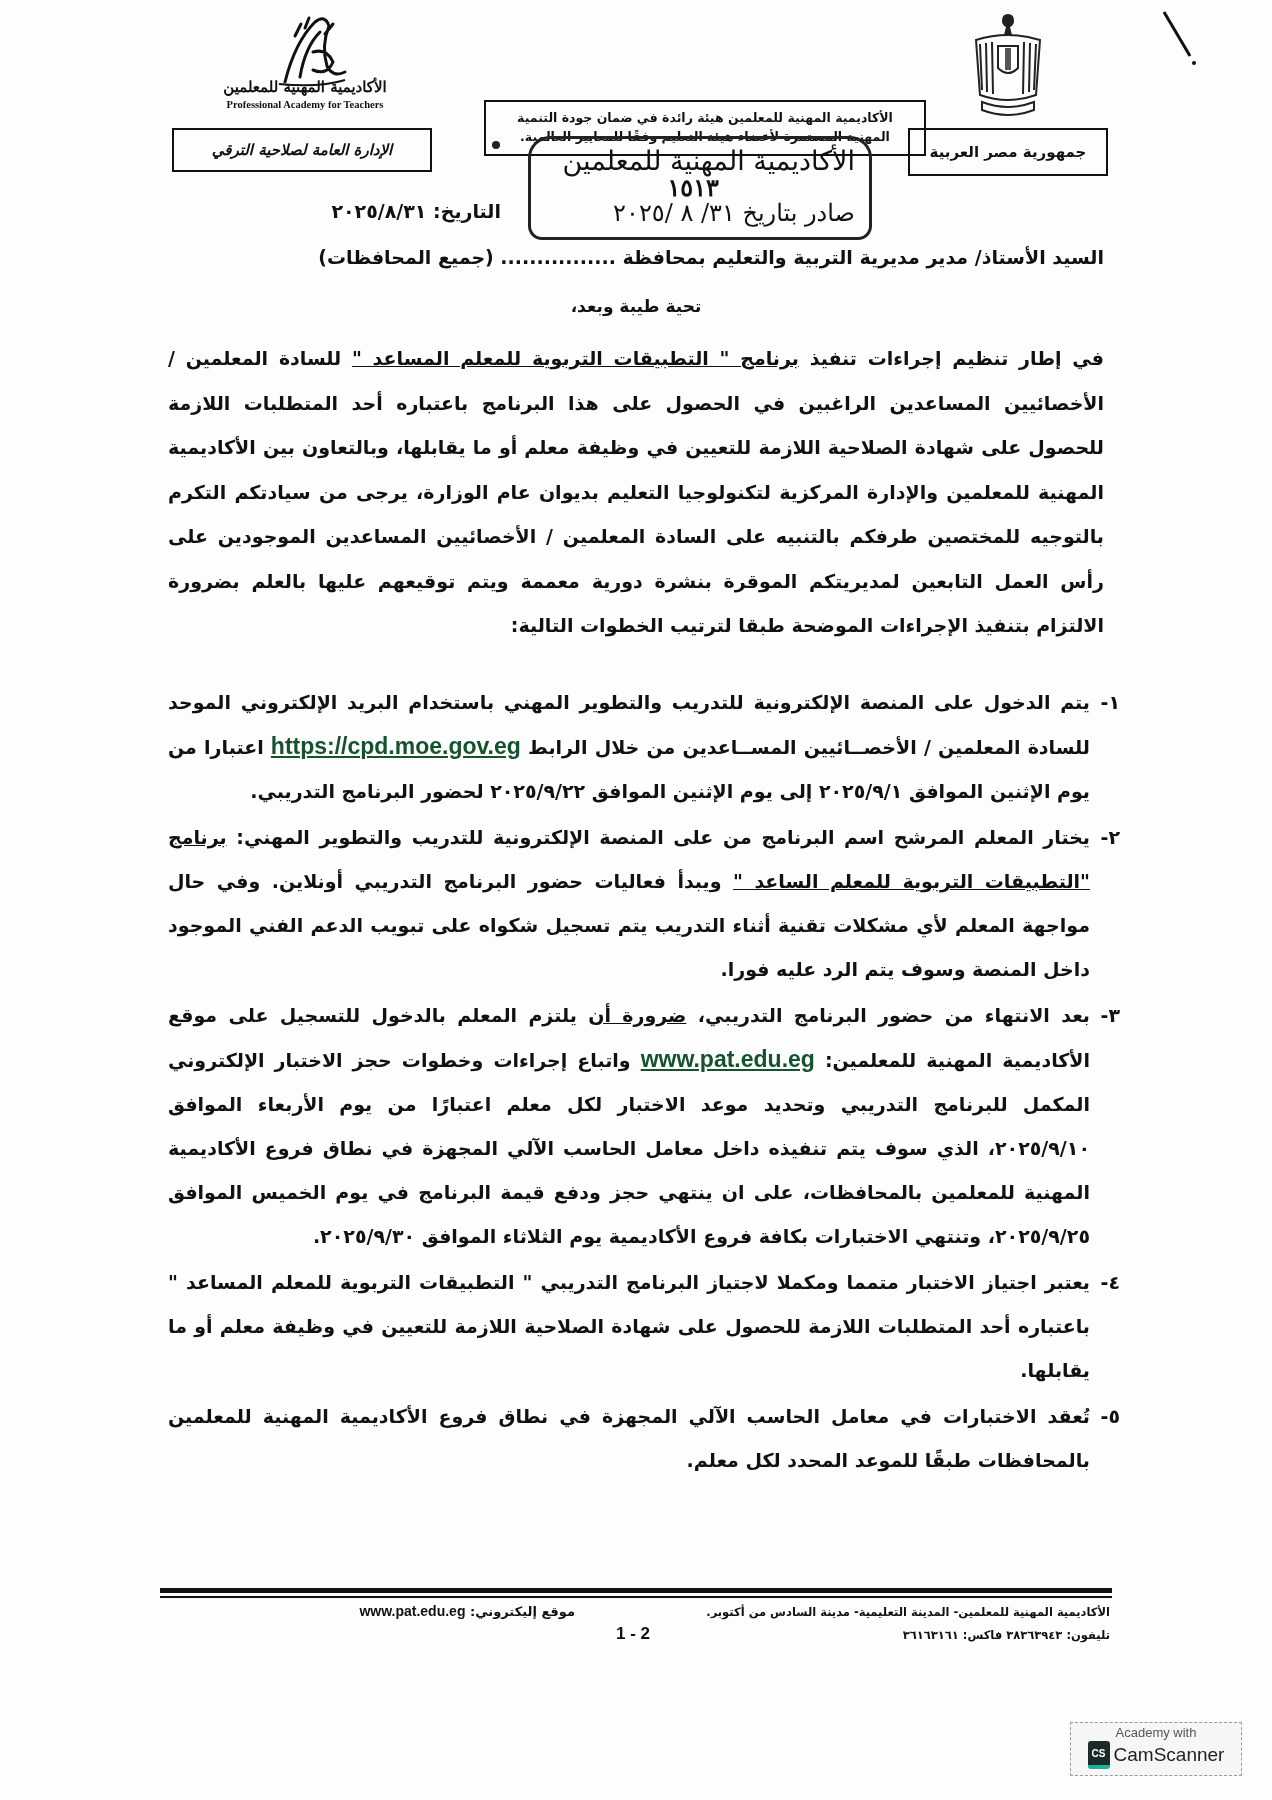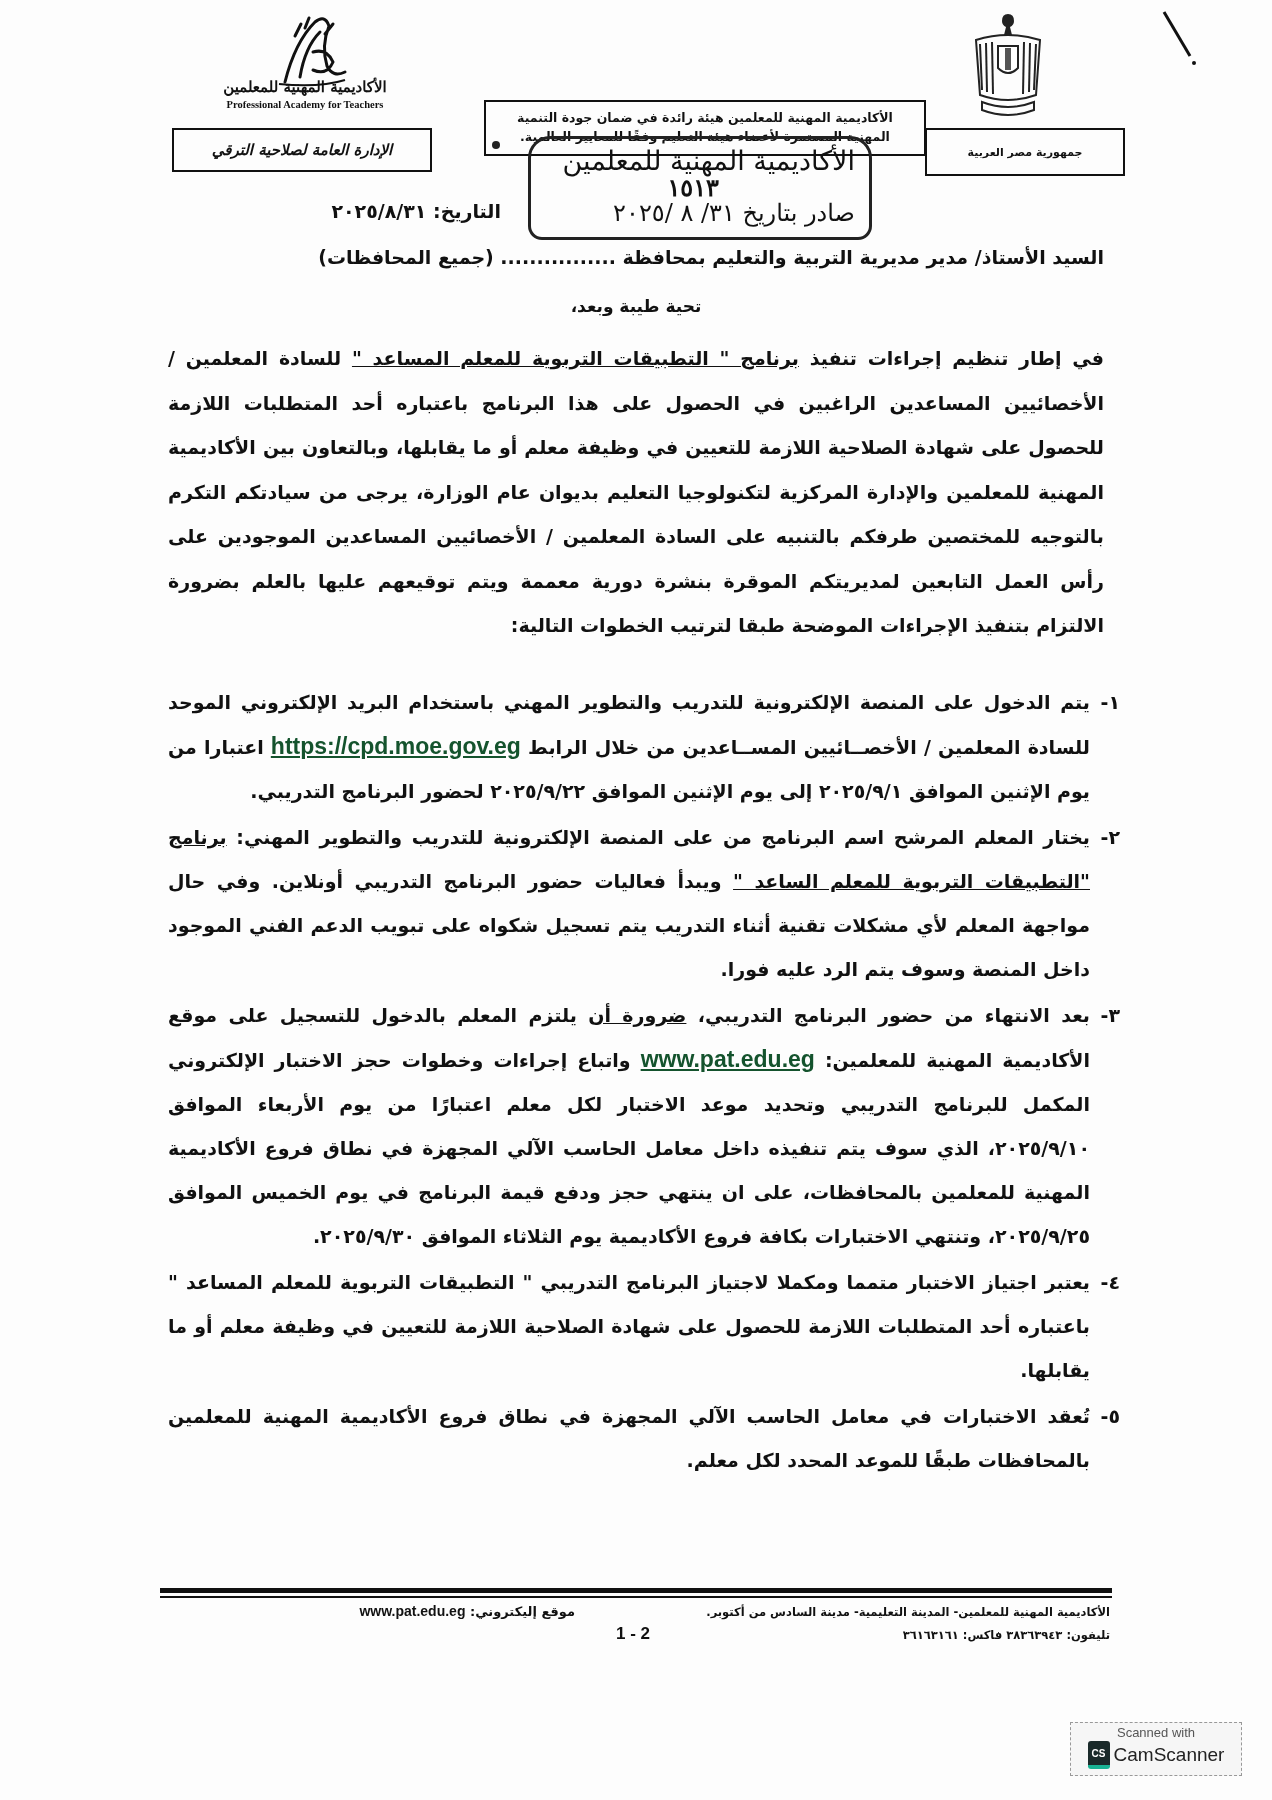--- a/index.html
+++ b/index.html
@@ -3,21 +3,21 @@
   <meta charset="utf-8">
   <style>
     * { box-sizing: border-box; margin: 0; padding: 0; }
     html, body { width: 1272px; height: 1800px; background: #ffffff; overflow: hidden; }
     body { position: relative; font-family: "DejaVu Sans", "Liberation Sans", sans-serif; color: #111; }
     .page { position: absolute; left: 0; top: 0; width: 1272px; height: 1800px; background: #fdfdfd; }
 
     
     .emblem { position: absolute; left: 968px; top: 10px; width: 80px; height: 110px; }
     .corner-mark { position: absolute; left: 1160px; top: 8px; width: 40px; height: 60px; }
-    .republic-box { position: absolute; left: 908px; top: 128px; width: 200px; height: 48px; border: 2px solid #111; display: flex; align-items: center; justify-content: center; font-size: 11px; font-weight: bold; direction: rtl; margin-left: 17px; }
+    .republic-box { position: absolute; left: 908px; top: 128px; width: 200px; height: 48px; border: 2px solid #111; display: flex; align-items: center; justify-content: center; font-size: 15px; font-weight: bold; direction: rtl; }
     .mission-box { position: absolute; left: 484px; top: 68px; width: 442px; height: 56px; border: 2px solid #111; direction: rtl; font-size: 12.5px; font-weight: bold; line-height: 19px; padding: 6px 8px; text-align: center; margin-top: 32px; }
     .mission-box .dot { position: absolute; left: 6px; bottom: 5px; width: 8px; height: 8px; border-radius: 50%; background: #222; }
     .academy-logo { position: absolute; left: 255px; top: 12px; width: 110px; height: 78px; }
     .academy-ar { position: absolute; left: 200px; top: 78px; width: 210px; text-align: center; font-size: 15px; font-weight: bold; direction: rtl; font-family: "DejaVu Serif", serif; }
     .academy-en { position: absolute; left: 200px; top: 99px; width: 210px; text-align: center; font-size: 10.5px; font-weight: bold; font-family: "Liberation Serif", serif; }
     .dept-box { position: absolute; left: 172px; top: 128px; width: 260px; height: 44px; border: 2px solid #111; display: flex; align-items: center; justify-content: center; font-size: 15px; font-weight: bold; direction: rtl; font-style: italic; }
 
     .stamp { position: absolute; left: 528px; top: 136px; width: 344px; height: 104px; border: 3px solid #222; border-radius: 22px 22px 14px 14px; direction: rtl; font-family: "DejaVu Serif", serif; }
     .stamp .s1 { position: absolute; right: 14px; top: 6px; font-size: 27px; white-space: nowrap; }
     .stamp .s2 { position: absolute; right: 150px; top: 34px; font-size: 24px; font-weight: bold; }
@@ -140,19 +140,19 @@
   <div class="footer-rule"></div>
   <div class="footer-addr">الأكاديمية المهنية للمعلمين- المدينة التعليمية- مدينة السادس من أكتوبر.</div>
   <div class="footer-phone">تليفون: ٣٨٣٦٣٩٤٣   فاكس: ٣٦١٦٣١٦١</div>
   <div class="footer-site">
     <span>موقع إليكتروني:</span>
     <a class="en">www.pat.edu.eg</a>
   </div>
   <div class="page-num">1 - 2</div>
 
   <div class="camscanner">
-    <div class="sw">Scanned with</div>
+    <div class="sw">Academy with</div>
     <div class="brand">
       <span class="cs">CS</span>
       <span class="cn">CamScanner</span>
     </div>
   </div>
 </div>
 
 </body></html>

